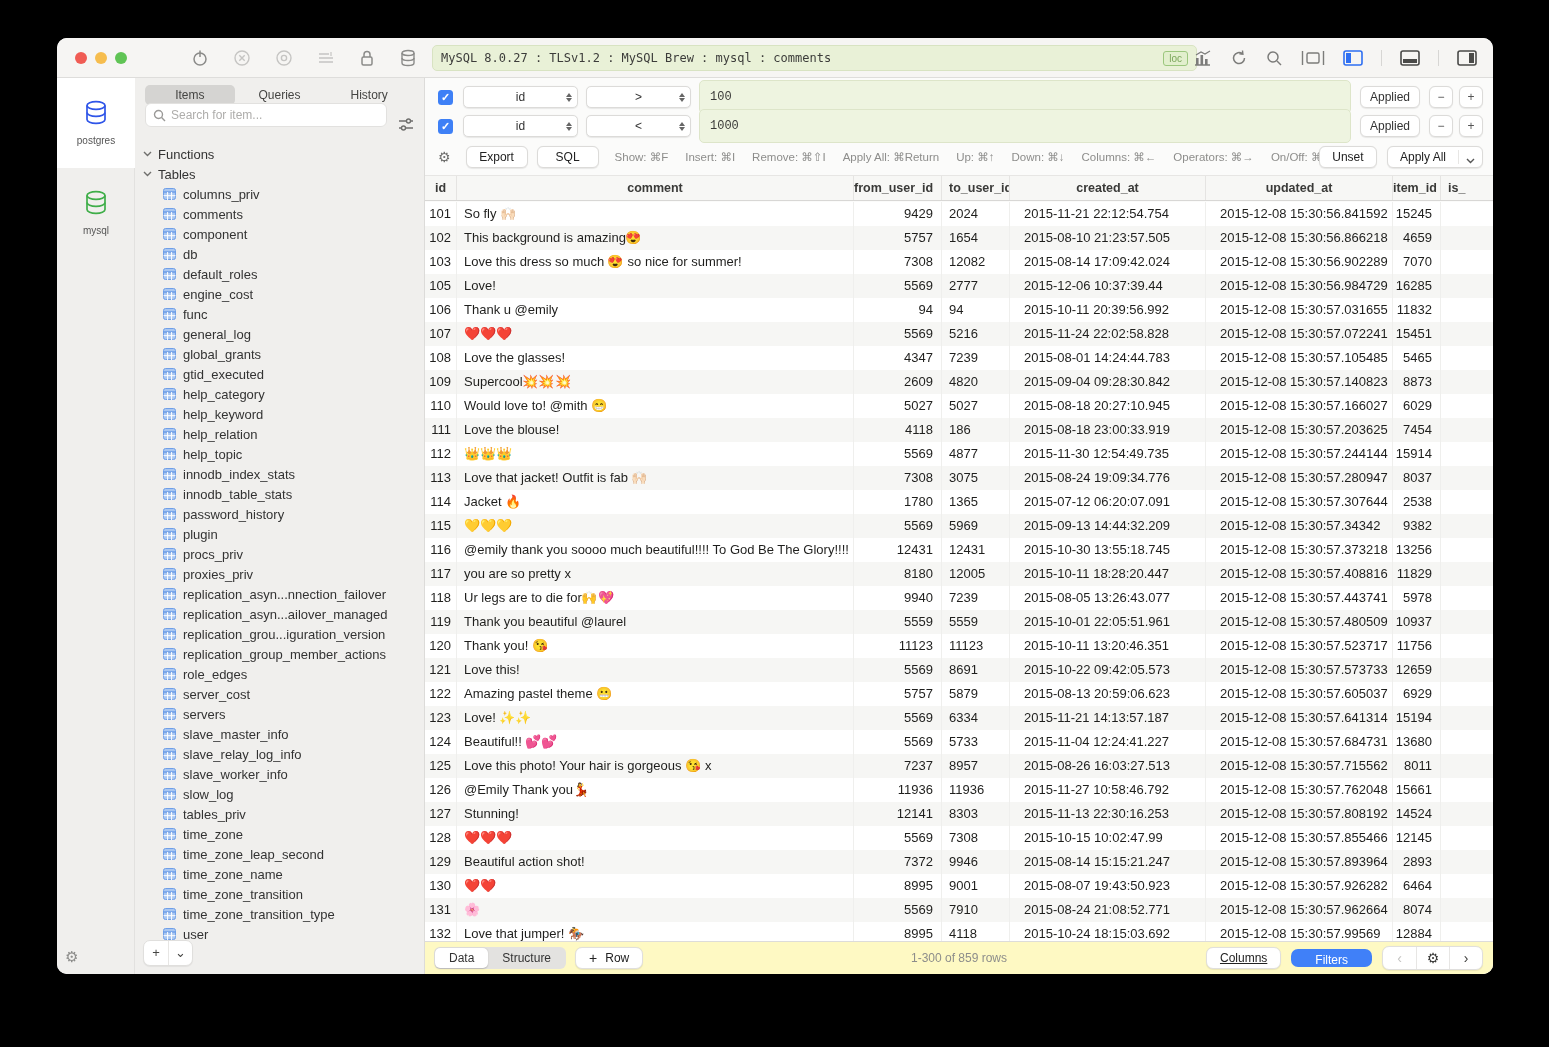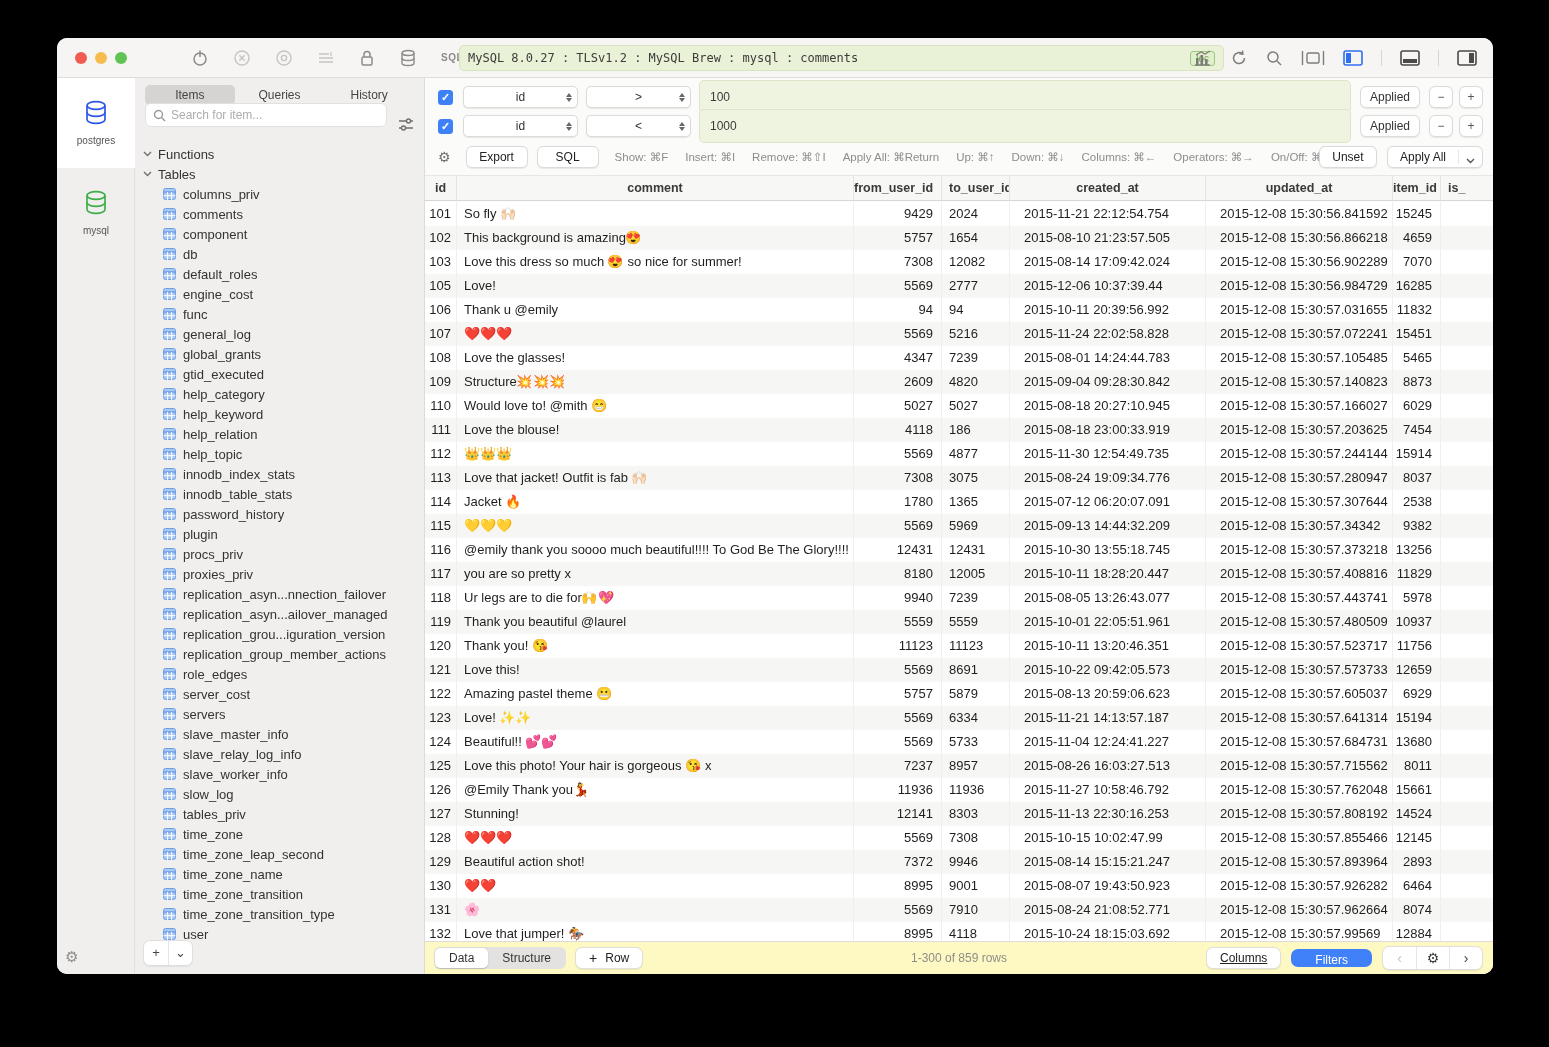--- a/index.html
+++ b/index.html
@@ -9,21 +9,21 @@
 
   
   .titlebar { position:absolute; top:0; left:0; right:0; height:40px; background:#f6f5f3;
               border-bottom:1px solid #dedddb; display:flex; align-items:center; }
   .lights { display:flex; gap:8px; padding-left:18px; }
   .light { width:12px; height:12px; border-radius:50%; }
   .tb-icons { display:flex; align-items:center; gap:24px; margin-left:64px; color:#8b8b89; }
   .tb-icons .dim { opacity:.45; }
   .sql-label { font-size:10px; font-weight:bold; color:#8b8b89; letter-spacing:.5px; }
   .title-field { position:absolute; left:375px; top:7px; width:765px; height:26px; background:#e9f1d7;
-                 border:1px solid #d8e3c2; border-radius:5px; display:flex; align-items:center; padding:0 8px;margin-left:27px; }
+                 border:1px solid #d8e3c2; border-radius:5px; display:flex; align-items:center; padding:0 8px; }
   .title-text { font-family:"DejaVu Sans Mono",monospace; font-size:12px; color:#3c3c3a; white-space:nowrap; overflow:hidden; flex:1; }
   .loc-badge { font-size:10px; color:#7aa65a; border:1px solid #9cc77e; background:#e2efcd;
                border-radius:3px; padding:0 5px; height:15px; line-height:14px; }
   .tb-right { position:absolute; right:16px; top:0; height:40px; display:flex; align-items:center; gap:18px; color:#7c7c7a; }
   .vsep { width:1px; height:16px; background:#d7d6d4; }
 
   
   .connstrip { position:absolute; left:0; top:40px; width:78px; bottom:0; background:#f0efed; border-right:1px solid #e2e1df; }
   .conn-tile { width:78px; height:90px; display:flex; flex-direction:column; align-items:center; justify-content:center; gap:9px; }
   .conn-tile.active { background:#ffffff; }
@@ -58,21 +58,21 @@
   .fcheck { width:15px; height:15px; border-radius:3.5px; background:#3e80f6; margin-left:13px; color:#fff;
             font-size:11px; text-align:center; line-height:15px; font-weight:bold; }
   .fselect { height:22px; background:#fff; border:1px solid #dcdbd9; border-radius:5px; display:flex; align-items:center;
              box-shadow:0 .5px 1px rgba(0,0,0,.08); font-size:12px; color:#333; position:relative; justify-content:center; }
   .fselect .stepper { position:absolute; right:5px; display:flex; flex-direction:column; gap:1px; }
   .tri-up { width:0; height:0; border-left:3px solid transparent; border-right:3px solid transparent; border-bottom:4px solid #666; }
   .tri-dn { width:0; height:0; border-left:3px solid transparent; border-right:3px solid transparent; border-top:4px solid #666; }
   .fsel-col { width:115px; margin-left:10px; }
   .fsel-op  { width:105px; margin-left:8px; }
   .fvalue { flex:1; margin-left:8px; height:22px; background:#eef4e0; border:1px solid #dde5c9; border-radius:5px;
-            font-size:12px; color:#3a3a38; padding:16px 10px; outline:none; font-family:Liberation Sans, sans-serif; }
+            font-size:12px; color:#3a3a38; padding:16px 10px; outline:none; font-family:Liberation Mono, monospace; }
   .fbtn { height:22px; background:#fff; border:1px solid #dcdbd9; border-radius:6px; font-size:12px; color:#333;
           display:flex; align-items:center; justify-content:center; box-shadow:0 .5px 1px rgba(0,0,0,.08); }
   .fapplied { width:60px; margin-left:9px;text-align:right; }
   .fminus { width:24px; margin-left:9px; color:#555; }
   .fplus  { width:24px; margin-left:6px; color:#555; }
   .filter-row .endpad { width:10px; }
 
   .ftoolbar { position:absolute; top:67px; left:0; right:0; height:24px; display:flex; align-items:center; }
   .gear-icon { margin-left:13px; font-size:14px; color:#6f6f6d; }
   .tool-btn { height:22px; background:#fff; border:1px solid #dcdbd9; border-radius:6px; font-size:12px; color:#222;
@@ -756,21 +756,21 @@
           <div class="tcell c1">Love the glasses!</div>
           <div class="tcell c2">4347</div>
           <div class="tcell c3">7239</div>
           <div class="tcell c4">2015-08-01 14:24:44.783</div>
           <div class="tcell c5">2015-12-08 15:30:57.105485</div>
           <div class="tcell c6">5465</div>
           <div class="tcell c7"></div>
         </div>
         <div class="trow alt">
           <div class="tcell c0">109</div>
-          <div class="tcell c1">Structure💥💥💥</div>
+          <div class="tcell c1">Supercool💥💥💥</div>
           <div class="tcell c2">2609</div>
           <div class="tcell c3">4820</div>
           <div class="tcell c4">2015-09-04 09:28:30.842</div>
           <div class="tcell c5">2015-12-08 15:30:57.140823</div>
           <div class="tcell c6">8873</div>
           <div class="tcell c7"></div>
         </div>
         <div class="trow">
           <div class="tcell c0">110</div>
           <div class="tcell c1">Would love to! @mith 😁</div>

